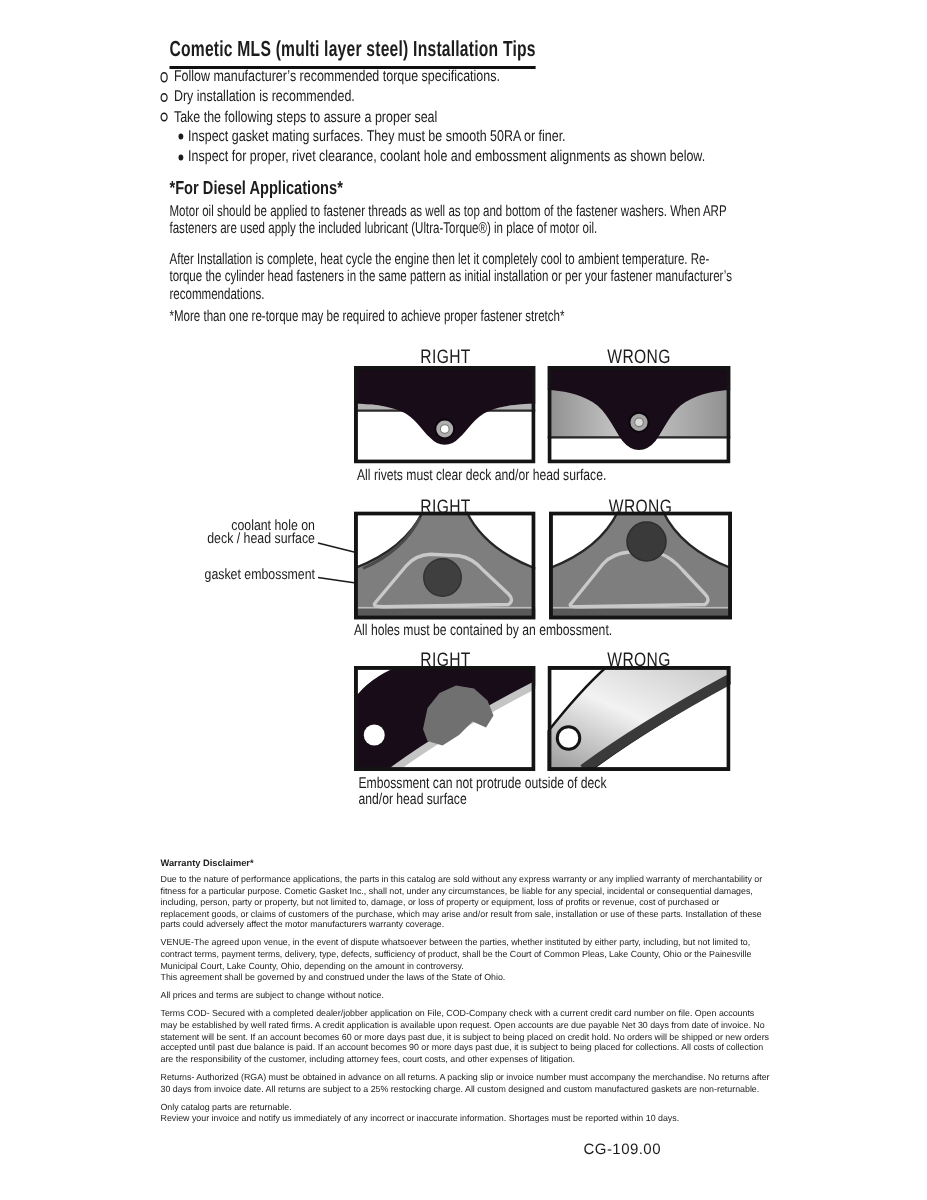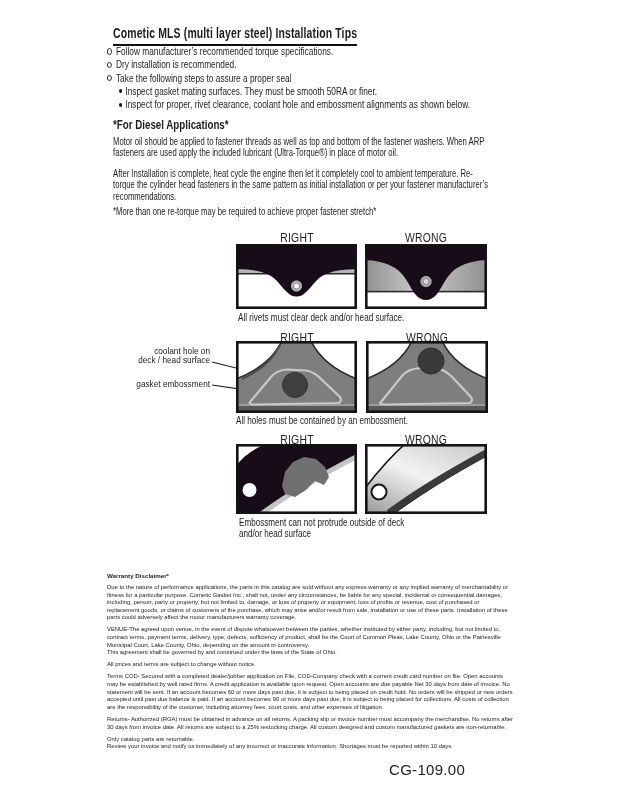--- a/index.html
+++ b/index.html
@@ -46,21 +46,21 @@
   }
   .dlabel{
     width:110px;text-align:right;font-size:9.8px;line-height:9.6px;white-space:pre-line;
     transform:scaleX(.84);transform-origin:100% 0;
   }
   .dbox{display:block;}
   
   .legal{left:107px;top:572px;width:406px;color:#222;}
   .legal h3{margin:0 0 5px 0;font-size:6.2px;font-weight:700;}
   .legal p{margin:0 0 4.5px 0;font-size:5.9px;line-height:7.6px;white-space:pre-line;}
-  .code{left:389px;top:761px;font-size:15px;letter-spacing:.3px;}
+  .code{left:389px;top:761px;font-size:10px;letter-spacing:.3px;}
 </style>
 </head>
 <body>
 
 <div class="abs title">Cometic MLS (multi layer steel) Installation Tips</div>
 
 <div class="abs line" style="left:107px;top:46px;">
   <span class="oc"></span>
   <span>Follow manufacturer’s recommended torque specifications.</span>
 </div>

